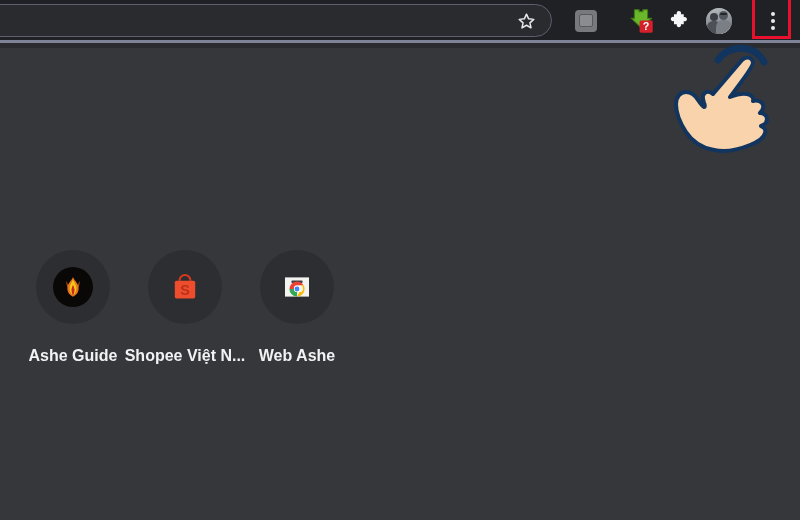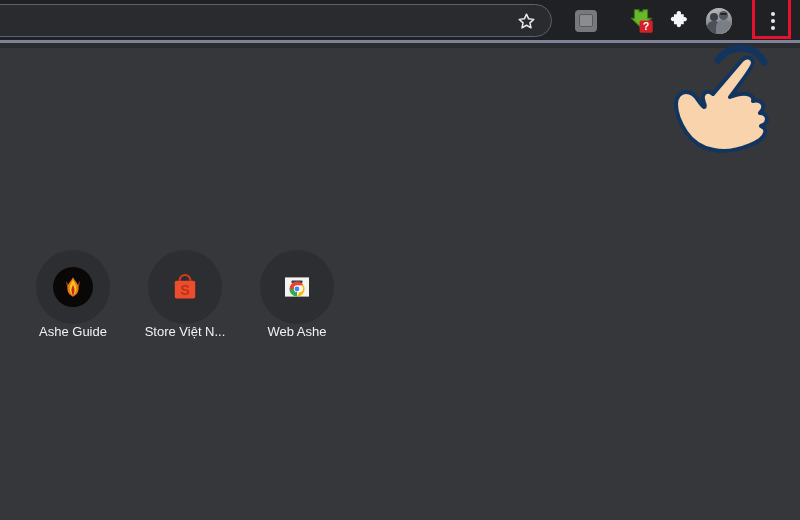--- a/index.html
+++ b/index.html
@@ -198,22 +198,23 @@
   }
   .tile-circle {
     width: 74px; height: 74px;
     border-radius: 50%;
     background: #2d2e32;
     display: flex;
     align-items: center;
     justify-content: center;
   }
   .tile-label {
-    font-size: 13px;
-    font-weight: normal;
+    margin-top: 23px;
+    font-size: 16px;
+    font-weight: bold;
     color: #f1f2f4;
     white-space: nowrap;
     max-width: 132px;
     overflow: hidden;
     text-overflow: ellipsis;
     text-align: center;
   }
 
   
   .fav-ashe {
@@ -341,21 +342,21 @@
     <div class="tile">
       <div class="tile-circle">
         <div class="fav-shopee">
           <svg viewBox="0 0 40 40" width="34" height="34">
             <path d="M13.5 12.5 a6.5 6.5 0 0 1 13 0" fill="none" stroke="#d8391c" stroke-width="2.4"></path>
             <rect x="8" y="12.5" width="24" height="21" rx="2" fill="#ee4d2d"></rect>
             <text x="20" y="29.5" font-family="'Liberation Sans', sans-serif" font-size="17" font-weight="bold" fill="#b8321a" text-anchor="middle">S</text>
           </svg>
         </div>
       </div>
-      <div class="tile-label">Store Việt N...</div>
+      <div class="tile-label">Shopee Việt N...</div>
     </div>
 
     <div class="tile">
       <div class="tile-circle">
         <div class="fav-webstore">
           <svg viewBox="0 0 40 40" width="32" height="32">
             <rect x="5" y="8" width="30" height="24" fill="#f3f3f1"></rect>
             <rect x="13" y="12" width="14" height="3" rx="1.2" fill="#3c4043"></rect>
             <g>
               <path d="M20 32 a9.5 9.5 0 0 1 -9.5 -9.5 h6.3 A3.2 3.2 0 0 0 20 25.7 z" fill="#34a853"></path>

